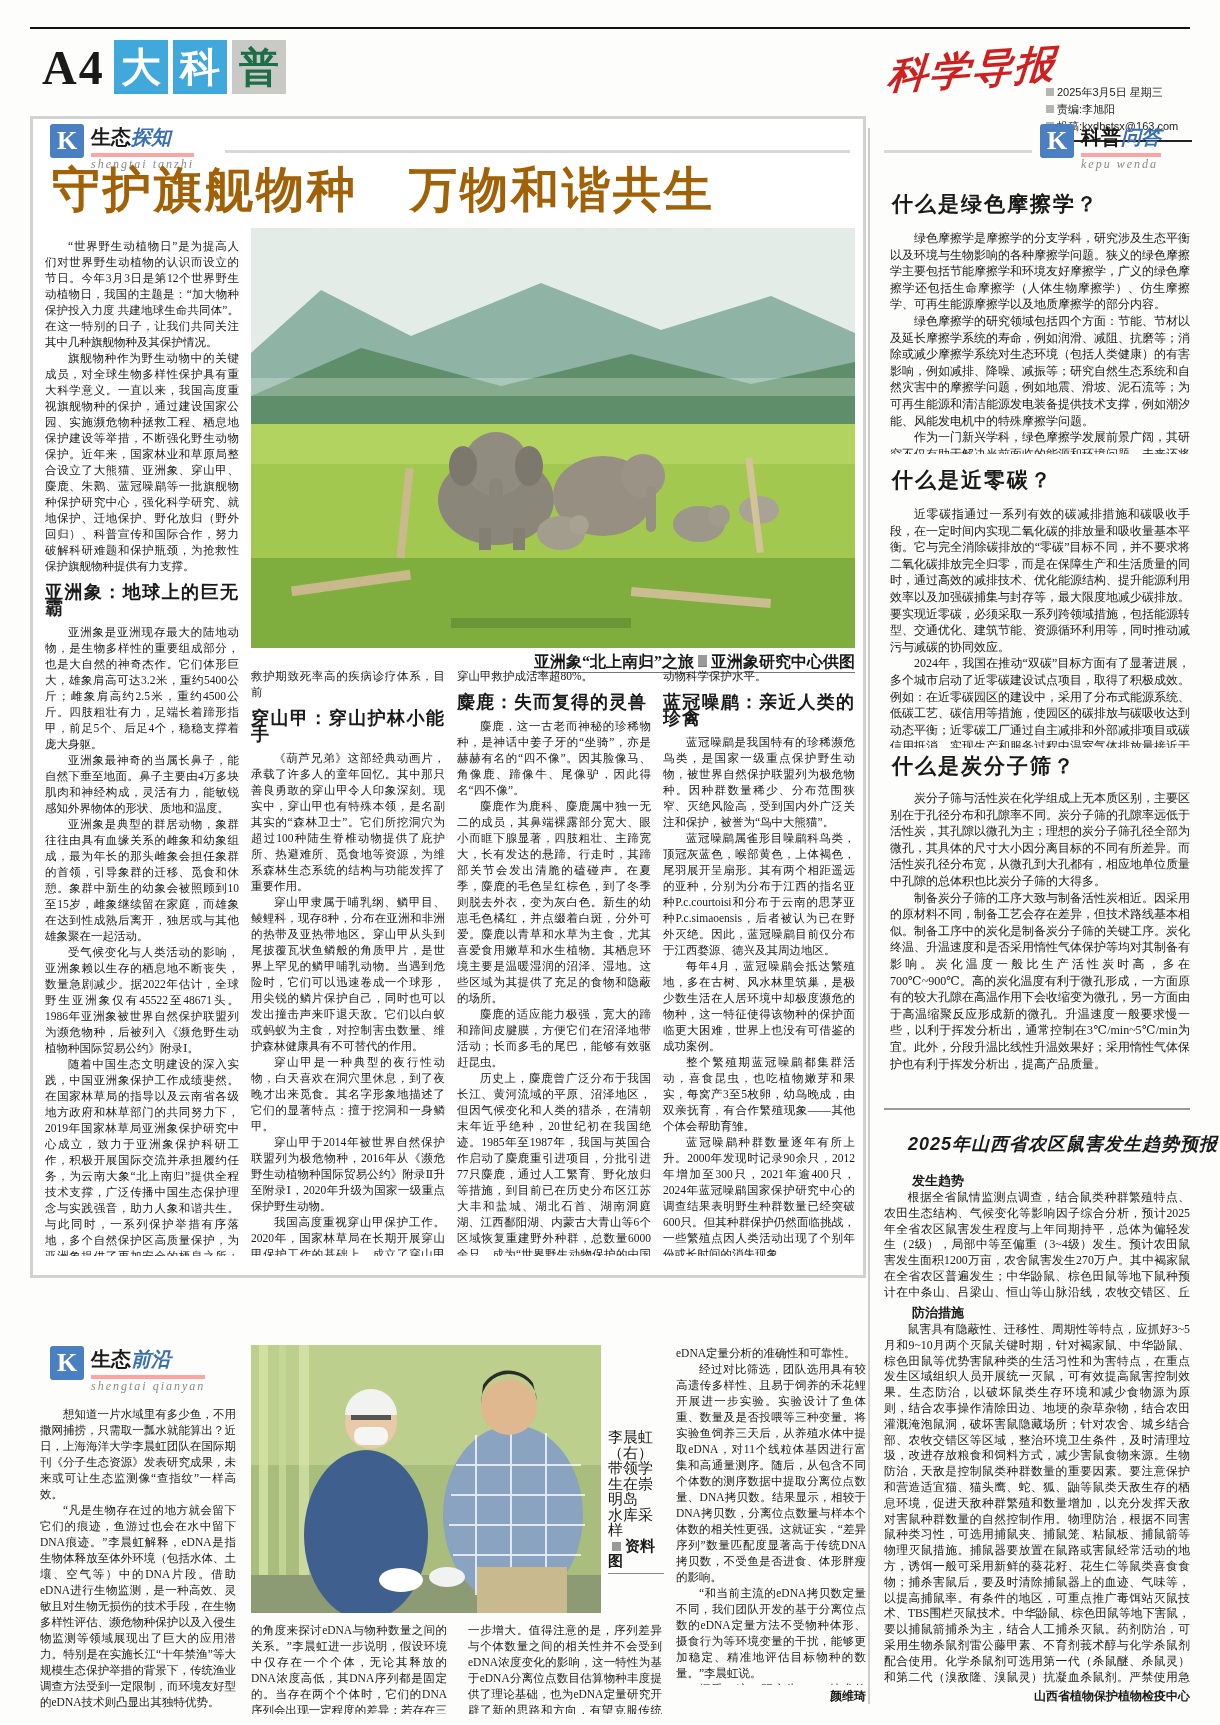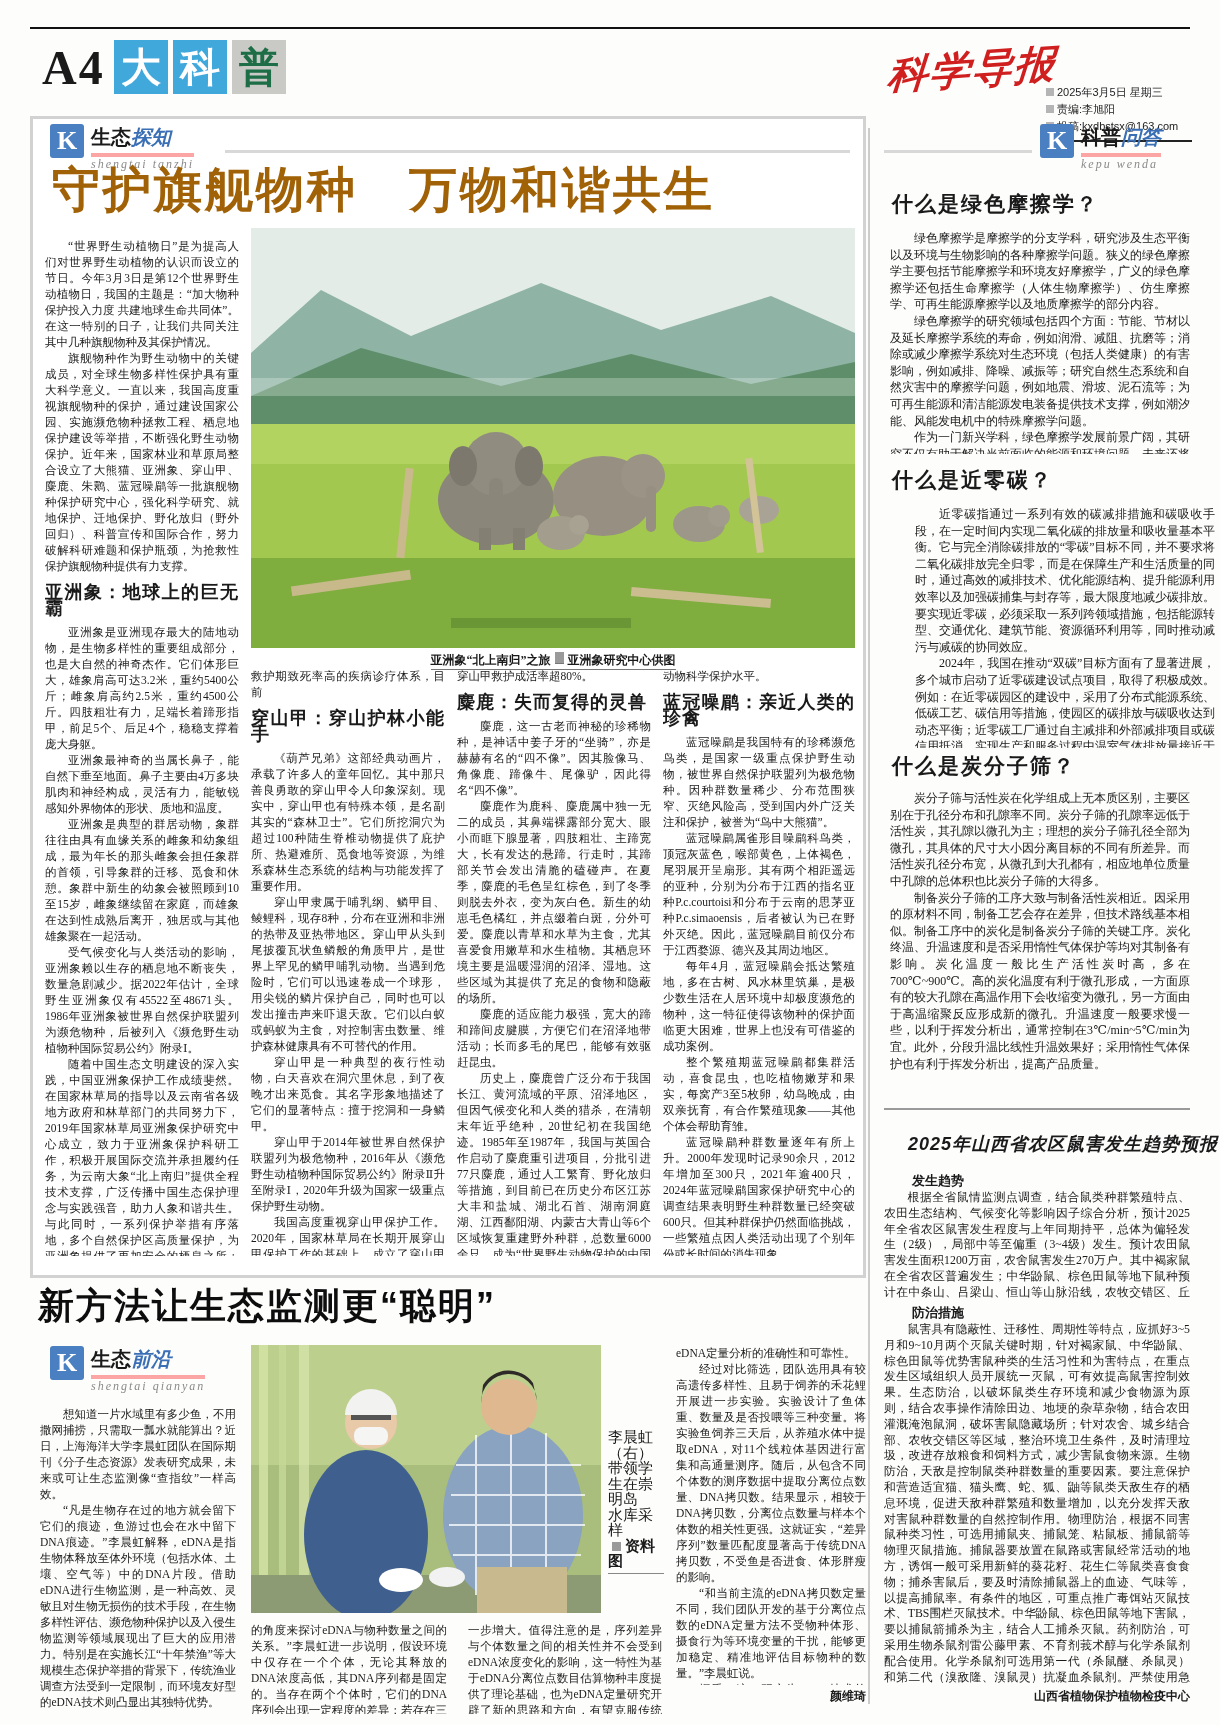--- a/index.html
+++ b/index.html
@@ -30,21 +30,21 @@
   
   .mainbox{border:3px solid #d2d2d2;background:#fff;}
   .maintitle{font-family:"Liberation Sans","DejaVu Sans",sans-serif;font-weight:bold;font-size:48px;
              letter-spacing:3px;color:#a16207;white-space:nowrap;text-align:center;}
   .col{font-size:11.5px;line-height:16px;text-align:justify;overflow:hidden;}
   .col p{margin:0;text-indent:2em;}
   .col p.ni{text-indent:0;}
   .colhead{font-family:"Liberation Sans",sans-serif;font-weight:bold;font-size:18px;letter-spacing:1px;
            margin:10px 0 8px 0;text-indent:0;}
   .byline{text-align:right;font-weight:bold;font-family:"Liberation Sans",sans-serif;font-size:12px;}
-  .photocap{font-size:12px;font-weight:600;text-align:center;}
+  .photocap{font-size:16px;font-weight:600;text-align:right;}
   .photocap span{border-bottom:1px solid #777;padding-bottom:2px;}
   .photocap .sq,.vcap .sq{display:inline-block;width:9px;height:9px;background:#9a9a9a;margin:0 4px;}
   
   .vdiv{width:2px;background:#cccccc;}
   .qhead{font-family:"Liberation Serif",serif;font-size:21px;font-weight:600;letter-spacing:2px;white-space:nowrap;}
   .qbody{font-size:12px;line-height:16.6px;text-align:justify;overflow:hidden;}
   .qbody p{margin:0;text-indent:2em;}
   .sep{background:#9a9a9a;height:2px;}
   .mousetitle{font-family:"Liberation Sans",sans-serif;font-weight:bold;font-style:italic;font-size:18px;
               text-align:center;letter-spacing:1px;white-space:nowrap;}
@@ -177,21 +177,21 @@
   </div>
 
   <div class="abs qhead" style="left:892px;top:190px;">什么是绿色摩擦学？</div>
   <div class="abs qbody" style="left:890px;top:230px;width:300px;height:224px;">
       <p>绿色摩擦学是摩擦学的分支学科，研究涉及生态平衡以及环境与生物影响的各种摩擦学问题。狭义的绿色摩擦学主要包括节能摩擦学和环境友好摩擦学，广义的绿色摩擦学还包括生命摩擦学（人体生物摩擦学）、仿生摩擦学、可再生能源摩擦学以及地质摩擦学的部分内容。</p>
       <p>绿色摩擦学的研究领域包括四个方面：节能、节材以及延长摩擦学系统的寿命，例如润滑、减阻、抗磨等；消除或减少摩擦学系统对生态环境（包括人类健康）的有害影响，例如减排、降噪、减振等；研究自然生态系统和自然灾害中的摩擦学问题，例如地震、滑坡、泥石流等；为可再生能源和清洁能源发电装备提供技术支撑，例如潮汐能、风能发电机中的特殊摩擦学问题。</p>
       <p>作为一门新兴学科，绿色摩擦学发展前景广阔，其研究不仅有助于解决当前面临的能源和环境问题，未来还将和我国节能、降耗、减排的重大工程相结合，为生态中国建设提供全面的技术支持，在推动人类社会可持续发展方面发挥重要作用。</p>
     </div>
 
   <div class="abs qhead" style="left:892px;top:466px;">什么是近零碳？</div>
-  <div class="abs qbody" style="left:915px;top:506px;width:300px;height:242px;">
+  <div class="abs qbody" style="left:890px;top:506px;width:300px;height:242px;">
       <p>近零碳指通过一系列有效的碳减排措施和碳吸收手段，在一定时间内实现二氧化碳的排放量和吸收量基本平衡。它与完全消除碳排放的“零碳”目标不同，并不要求将二氧化碳排放完全归零，而是在保障生产和生活质量的同时，通过高效的减排技术、优化能源结构、提升能源利用效率以及加强碳捕集与封存等，最大限度地减少碳排放。要实现近零碳，必须采取一系列跨领域措施，包括能源转型、交通优化、建筑节能、资源循环利用等，同时推动减污与减碳的协同效应。</p>
       <p>2024年，我国在推动“双碳”目标方面有了显著进展，多个城市启动了近零碳建设试点项目，取得了积极成效。例如：在近零碳园区的建设中，采用了分布式能源系统、低碳工艺、碳信用等措施，使园区的碳排放与碳吸收达到动态平衡；近零碳工厂通过自主减排和外部减排项目或碳信用抵消，实现生产和服务过程中温室气体排放量接近于零。随着技术进步和政策推动，近零碳将有望成为全球发展的新常态，并为应对气候变化和实现可持续发展提供有力支撑。</p>
     </div>
 
   <div class="abs qhead" style="left:892px;top:752px;">什么是炭分子筛？</div>
   <div class="abs qbody" style="left:890px;top:790px;width:300px;height:310px;">
       <p>炭分子筛与活性炭在化学组成上无本质区别，主要区别在于孔径分布和孔隙率不同。炭分子筛的孔隙率远低于活性炭，其孔隙以微孔为主；理想的炭分子筛孔径全部为微孔，其具体的尺寸大小因分离目标的不同有所差异。而活性炭孔径分布宽，从微孔到大孔都有，相应地单位质量中孔隙的总体积也比炭分子筛的大得多。</p>
       <p>制备炭分子筛的工序大致与制备活性炭相近。因采用的原材料不同，制备工艺会存在差异，但技术路线基本相似。制备工序中的炭化是制备炭分子筛的关键工序。炭化终温、升温速度和是否采用惰性气体保护等均对其制备有影响。炭化温度一般比生产活性炭时高，多在700℃~900℃。高的炭化温度有利于微孔形成，一方面原有的较大孔隙在高温作用下会收缩变为微孔，另一方面由于高温缩聚反应形成新的微孔。升温速度一般要求慢一些，以利于挥发分析出，通常控制在3℃/min~5℃/min为宜。此外，分段升温比线性升温效果好；采用惰性气体保护也有利于挥发分析出，提高产品质量。</p>
     </div>
 
@@ -201,21 +201,20 @@
   <div class="abs subhd" style="left:912px;top:1172px;">发生趋势</div>
   <div class="abs qbody" style="left:884px;top:1190px;width:306px;height:112px;font-size:11.8px;line-height:15.8px;">
       <p>根据全省鼠情监测点调查，结合鼠类种群繁殖特点、农田生态结构、气候变化等影响因子综合分析，预计2025年全省农区鼠害发生程度与上年同期持平，总体为偏轻发生（2级），局部中等至偏重（3~4级）发生。预计农田鼠害发生面积1200万亩，农舍鼠害发生270万户。其中褐家鼠在全省农区普遍发生；中华鼢鼠、棕色田鼠等地下鼠种预计在中条山、吕梁山、恒山等山脉沿线，农牧交错区、丘陵沟壑区、中药材种植区、小麦种植田中等至偏重发生。</p>
     </div>
   <div class="abs subhd" style="left:912px;top:1304px;">防治措施</div>
   <div class="abs qbody" style="left:884px;top:1322px;width:306px;height:364px;font-size:11.8px;line-height:15.8px;">
       <p>鼠害具有隐蔽性、迁移性、周期性等特点，应抓好3~5月和9~10月两个灭鼠关键时期，针对褐家鼠、中华鼢鼠、棕色田鼠等优势害鼠种类的生活习性和为害特点，在重点发生区域组织人员开展统一灭鼠，可有效提高鼠害控制效果。生态防治，以破坏鼠类生存环境和减少食物源为原则，结合农事操作清除田边、地埂的杂草杂物，结合农田灌溉淹泡鼠洞，破坏害鼠隐藏场所；针对农舍、城乡结合部、农牧交错区等区域，整治环境卫生条件，及时清理垃圾，改进存放粮食和饲料方式，减少害鼠食物来源。生物防治，天敌是控制鼠类种群数量的重要因素。要注意保护和营造适宜猫、猫头鹰、蛇、狐、鼬等鼠类天敌生存的栖息环境，促进天敌种群繁殖和数量增加，以充分发挥天敌对害鼠种群数量的自然控制作用。物理防治，根据不同害鼠种类习性，可选用捕鼠夹、捕鼠笼、粘鼠板、捕鼠箭等物理灭鼠措施。捕鼠器要放置在鼠路或害鼠经常活动的地方，诱饵一般可采用新鲜的葵花籽、花生仁等鼠类喜食食物；捕杀害鼠后，要及时清除捕鼠器上的血迹、气味等，以提高捕鼠率。有条件的地区，可重点推广毒饵站灭鼠技术、TBS围栏灭鼠技术。中华鼢鼠、棕色田鼠等地下害鼠，要以捕鼠箭捕杀为主，结合人工捕杀灭鼠。药剂防治，可采用生物杀鼠剂雷公藤甲素、不育剂莪术醇与化学杀鼠剂配合使用。化学杀鼠剂可选用第一代（杀鼠醚、杀鼠灵）和第二代（溴敌隆、溴鼠灵）抗凝血杀鼠剂。严禁使用急性、剧毒、违禁杀鼠药剂。配制毒饵时，要采用新鲜的稻谷、玉米、小麦等鼠类喜食的物质。农田毒饵投放要优先选择毒饵站投放，每亩可放置毒饵站1~2个，每个毒饵站内投放毒饵20~30克；农舍采用连续多次投饵法，每个房间投放1~2堆，每堆5~10克进行投饵。投饵后2~3天检查一次，按多吃多补、少吃少补、不吃不补的原则补充饵料。</p>
     </div>
   <div class="abs byline" style="left:884px;top:1688px;width:306px;">山西省植物保护植物检疫中心</div>
 
-  <div class="abs btitle" style="left:38px;top:1282px;">新方法让生态监测更“聪明”</div>
 
   <div class="abs badge" style="left:50px;top:1346px;">
     <div class="ksq">K</div>
     <div>
       <div class="cn"><span>生态</span><span class="b2">前沿</span></div>
       <div class="en">shengtai  qianyan</div>
     </div>
   </div>
 
   <div class="abs photo" style="left:251px;top:1345px;width:350px;height:268px;">

